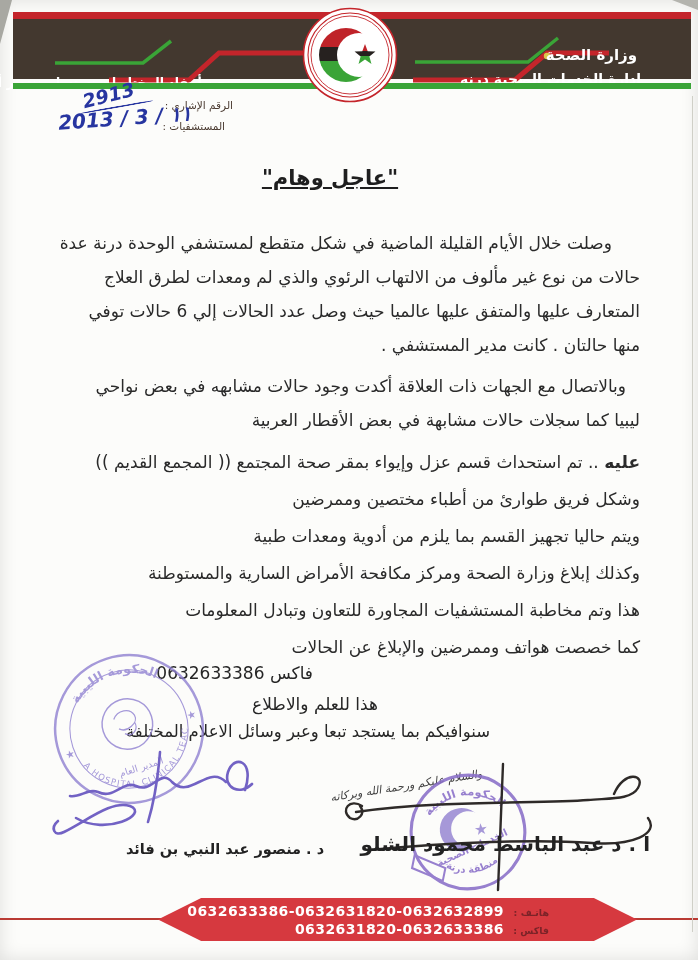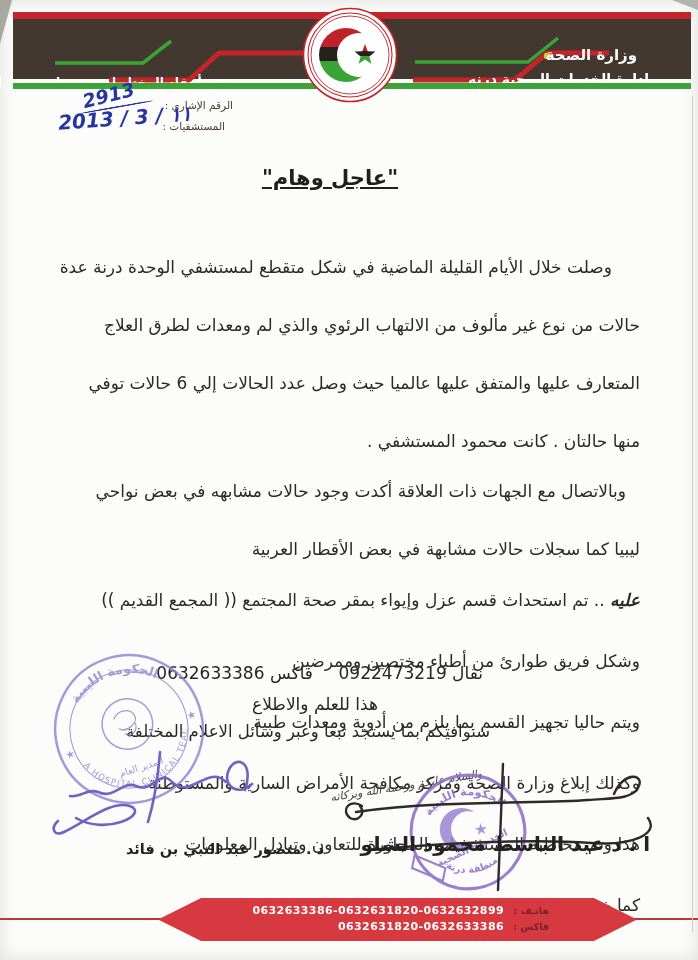--- a/index.html
+++ b/index.html
@@ -6,42 +6,42 @@
   .page{position:relative;width:698px;height:960px;margin:0 auto;background:#fcfcfa;
         overflow:hidden;font-family:"DejaVu Sans",sans-serif;color:#262626;
         box-shadow:inset 0 0 18px rgba(0,0,0,.12);}
   
   .band{position:absolute;left:13px;top:12px;width:678px;height:78px;}
   .band-red{position:absolute;top:0;left:0;right:0;height:7px;background:#c4252b;}
   .band-dark{position:absolute;top:7px;left:0;right:0;height:60px;background:#43382f;}
   .band-green{position:absolute;top:71px;left:0;right:0;height:6px;background:#3aa437;}
   .band-deco{position:absolute;top:7px;left:0;}
   .hdr-ministry{position:absolute;top:27px;right:54px;color:#fff;font-size:15px;font-weight:bold;direction:rtl;}
-  .hdr-dept{position:absolute;top:52px;right:42px;color:#fff;font-size:14px;font-weight:bold;direction:rtl;}
+  .hdr-dept{position:absolute;top:52px;right:50px;color:#fff;font-size:14px;font-weight:bold;direction:rtl;}
   .hdr-slogan{position:absolute;top:56px;left:18px;width:200px;color:#fff;font-size:12.5px;
               font-weight:bold;direction:rtl;text-align:center;white-space:nowrap;}
   .logo{position:absolute;left:302px;top:7px;width:96px;height:96px;}
   
   .ref-label{position:absolute;font-size:10.5px;color:#4a3a30;direction:rtl;}
   .hand{font-style:italic;font-weight:bold;color:#2735a0;white-space:nowrap;}
   .hand-ref{position:absolute;left:82px;top:84px;font-size:19px;transform:rotate(-14deg);}
   .hand-ref-line{position:absolute;left:80px;top:106px;width:74px;height:0;
                  border-bottom:2.5px solid #2735a0;transform:rotate(-10deg);border-radius:50%;}
   .hand-date{position:absolute;left:58px;top:106px;font-size:20px;transform:rotate(-4deg);}
   
   .doc-title{position:absolute;top:166px;left:220px;width:220px;text-align:center;
              font-size:21px;font-weight:bold;text-decoration:underline;direction:rtl;color:#1f1f1f;}
   .body-text{position:absolute;top:226px;right:58px;left:50px;direction:rtl;text-align:right;
              font-size:17px;color:#2a2a2a;}
-  .body-line{line-height:34px;white-space:nowrap;margin-top:24px;}
+  .body-line{line-height:34px;white-space:nowrap;}
   .body-line.tall{line-height:37px;}
-  .body-line.gap{margin-top:16px;}
+  .body-line.gap{margin-top:7px;}
   .body-line.ind-lg{padding-right:28px;}
   .body-line.ind-sm{padding-right:14px;}
-  .body-line b{font-weight:bold;font-style:italic;}
+  .body-line b{font-weight:bold;}
   .contacts{position:absolute;top:663px;left:0;right:0;height:26px;font-size:17px;direction:rtl;}
   .contact-mobile{position:absolute;right:215px;direction:rtl;white-space:nowrap;}
   .contact-fax{position:absolute;right:385px;direction:rtl;white-space:nowrap;}
   .closing-1{position:absolute;top:694px;left:250px;width:130px;text-align:center;
              font-size:17px;direction:rtl;white-space:nowrap;}
   .closing-2{position:absolute;top:722px;right:208px;font-size:16.5px;direction:rtl;white-space:nowrap;}
   .salutation{position:absolute;left:333px;top:779px;width:150px;font-size:11px;color:#414141;
               font-style:italic;direction:rtl;transform:rotate(-9deg);white-space:nowrap;}
   
   .stamp-left{position:absolute;left:50px;top:650px;opacity:.78;transform:rotate(-18deg);}
@@ -53,21 +53,21 @@
   .names-right{position:absolute;right:48px;top:834px;font-size:20px;
                font-weight:bold;direction:rtl;line-height:20px;color:#222;}
   
   .footer-line{position:absolute;left:0;right:0;top:918px;height:2px;background:#b93a33;}
   .footer-banner{position:absolute;left:158px;top:898px;width:479px;height:43px;background:#d6393f;
                  clip-path:polygon(0 50%,9% 0,91% 0,100% 50%,91% 100%,9% 100%);
                  padding-top:0;box-sizing:border-box;}
   .banner-rows{position:absolute;top:5px;right:88px;direction:rtl;}
   .banner-row{display:flex;direction:rtl;align-items:baseline;line-height:16px;gap:7px;}
   .banner-label{font-size:9.5px;color:#7b2328;font-weight:bold;min-width:38px;}
-  .banner-nums{font-size:11px;color:#fff;font-weight:bold;letter-spacing:.4px;text-align:right;}
+  .banner-nums{font-size:14px;color:#fff;font-weight:bold;letter-spacing:.4px;text-align:right;}
   
   .edge-right{position:absolute;right:5px;top:96px;bottom:28px;width:1px;background:#cfcfc7;}
   .corner-tl{position:absolute;left:0;top:0;width:12px;height:44px;background:#a8a8a2;
              clip-path:polygon(0 0,100% 0,0 100%);}
   .corner-tr{position:absolute;right:0;top:0;width:26px;height:10px;background:#b4b4ae;
              clip-path:polygon(0 0,100% 0,100% 100%);}
 </style>
 </head>
 <body>
 
@@ -116,33 +116,32 @@
   <div class="ref-label" style="top:120px;right:473px;">المستشفيات :</div>
   <div class="hand hand-ref">2913</div>
   <div class="hand-ref-line"></div>
   <div class="hand hand-date" dir="ltr">2013 / 3 / ١١</div>
 
   <div class="doc-title">"عاجل وهام"</div>
   <div class="body-text">
       <div class="body-line ind-lg">وصلت خلال الأيام القليلة الماضية في شكل متقطع لمستشفي الوحدة درنة عدة</div>
       <div class="body-line">حالات من نوع غير مألوف من الالتهاب الرئوي والذي لم ومعدات لطرق العلاج</div>
       <div class="body-line">المتعارف عليها والمتفق عليها عالميا حيث وصل عدد الحالات إلي 6 حالات توفي</div>
-      <div class="body-line">منها حالتان . كانت محمود المستشفي .</div>
+      <div class="body-line">منها حالتان . كانت مدير المستشفي .</div>
       <div class="body-line ind-sm gap">وبالاتصال مع الجهات ذات العلاقة أكدت وجود حالات مشابهه في بعض نواحي</div>
       <div class="body-line">ليبيا كما سجلات حالات مشابهة في بعض الأقطار العربية</div>
       <div class="body-line gap tall"><b>عليه</b> .. تم استحداث قسم عزل وإيواء بمقر صحة المجتمع (( المجمع القديم ))</div>
       <div class="body-line tall">وشكل فريق طوارئ من أطباء مختصين وممرضين</div>
       <div class="body-line tall">ويتم حاليا  تجهيز القسم بما يلزم من أدوية ومعدات طبية</div>
       <div class="body-line tall">وكذلك إبلاغ وزارة الصحة ومركز مكافحة الأمراض السارية والمستوطنة</div>
       <div class="body-line tall">هذا وتم مخاطبة المستشفيات المجاورة للتعاون وتبادل المعلومات</div>
       <div class="body-line tall">كما خصصت هواتف وممرضين والإبلاغ عن الحالات</div>
     </div>
 
   <div class="contacts">
-    <span class="contact-mobile">نقال 0922473219</span>
     <span class="contact-fax">فاكس 0632633386</span>
   </div>
   <div class="closing-1">هذا للعلم والاطلاع</div>
   <div class="closing-2">سنوافيكم بما يستجد تبعا وعبر وسائل الاعلام المختلفة</div>
   <div class="salutation">والسلام عليكم ورحمة الله وبركاته</div>
 
   <svg class="stamp-left" width="158" height="158" viewBox="0 0 150 150">
     <g stroke="#8d7ed0" fill="none">
       <circle cx="75" cy="75" r="70" stroke-width="2.4"></circle>
       <circle cx="75" cy="75" r="56" stroke-width="1"></circle>

